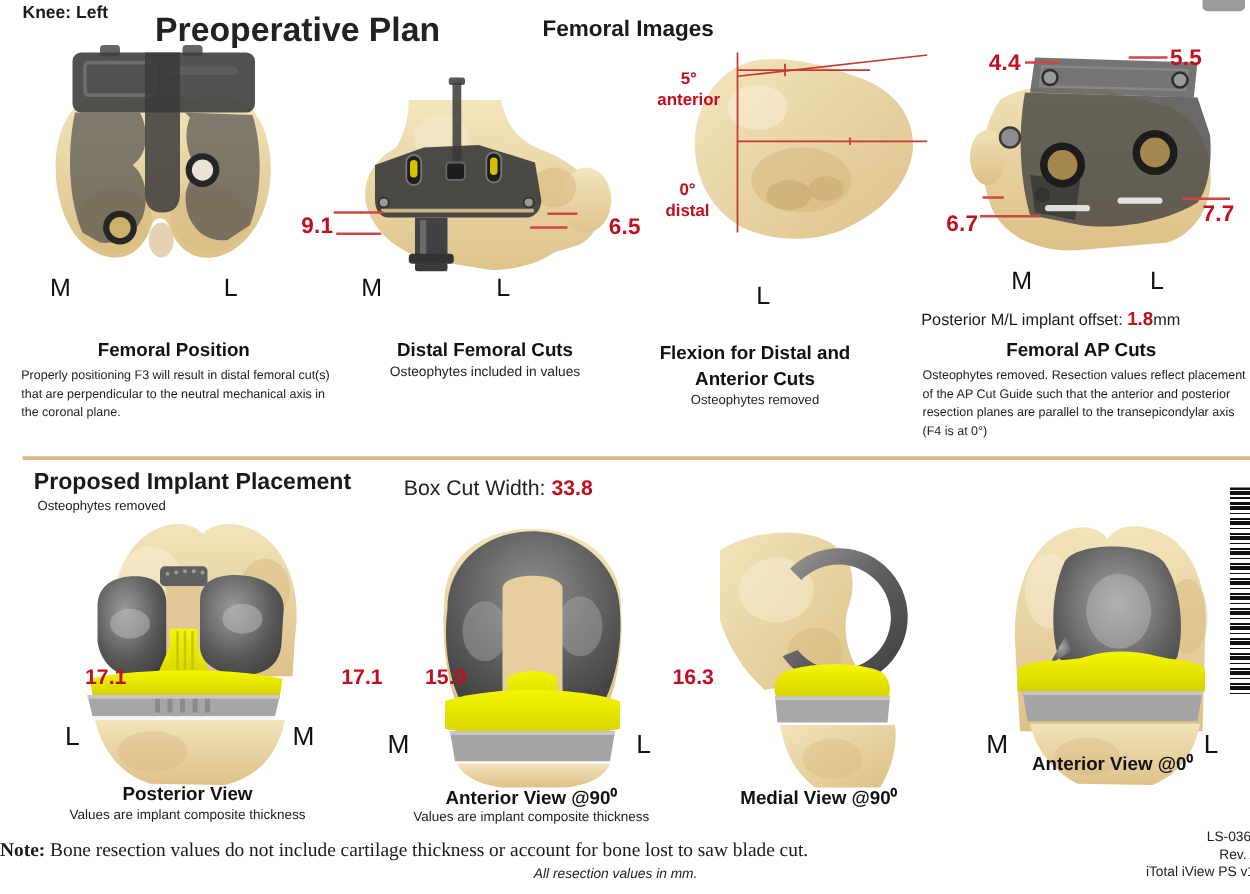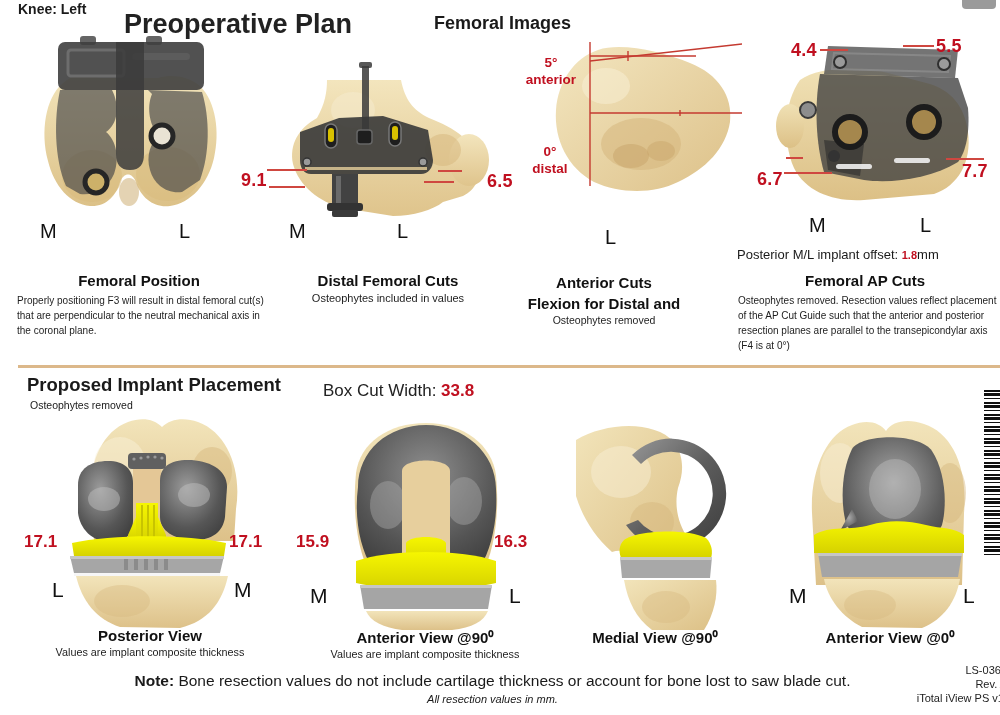--- a/index.html
+++ b/index.html
@@ -4,21 +4,21 @@
 <style>
   * { margin:0; padding:0; box-sizing:border-box; }
   html,body { width:1000px; height:715px; }
   body { font-family:"Liberation Sans", sans-serif; background:#ffffff; position:relative; overflow:hidden; color:#1a1a1a; }
   .abs { position:absolute; }
   .red { color:var(--red,#c01020); font-weight:bold; }
   .rline { position:absolute; height:1.5px; background:#cf4740; }
   .ml { font-size:20px; color:#111; }
   .ml2 { font-size:21px; color:#111; }
   .val { font-size:18px; letter-spacing:.2px; }
-  .val2 { font-size:17px; }
+  .val2 { font-size:17px;margin-left:44px; }
   .cap { font-weight:bold; font-size:15px; text-align:center; color:#111; }
   .sub { font-size:11px; text-align:center; color:#1d1d1d; }
   .desc { font-size:10px; line-height:1.5; color:#1d1d1d; }
   .divider { position:absolute; left:18px; top:365px; width:982px; height:2.5px; background:#dcb88a; }
   .barcode { position:absolute; left:984px; top:390px; width:16px; height:168px;
     background:repeating-linear-gradient(180deg,#101010 0px,#101010 2px,#fff 2px,#fff 3px,#101010 3px,#101010 6px,#fff 6px,#fff 8px,#101010 8px,#101010 9px,#fff 9px,#fff 12px); }
   .smudge { position:absolute; left:962px; top:0; width:34px; height:9px; background:#6f6f6f; opacity:.7; border-radius:0 0 4px 4px; }
   .docinfo { position:absolute; right:-7px; top:663px; width:220px; text-align:right; font-size:11px; line-height:14px; color:#222; }
   svg { display:block; }
 </style>
@@ -121,22 +121,22 @@
   <div class="abs red" style="left:516px;top:54px;width:70px;text-align:center;font-size:13.5px;line-height:17px;">
     <div>5°</div>
     <div>anterior</div>
   </div>
   <div class="abs red" style="left:518px;top:143px;width:64px;text-align:center;font-size:13.5px;line-height:17px;">
     <div>0°</div>
     <div>distal</div>
   </div>
   <div class="abs ml" style="left:605px;top:226px;">L</div>
   <div class="abs cap" style="left:504px;top:272px;width:200px;line-height:21px;">
+    <div>Flexion for Distal and</div>
     <div>Anterior Cuts</div>
-    <div>Flexion for Distal and</div>
   </div>
   <div class="abs sub" style="left:504px;top:314px;width:200px;font-size:10.5px;">Osteophytes removed</div>
 
   <svg class="abs" style="left:772px;top:44px;" width="216" height="162" viewBox="0 0 216 162">
     <defs>
       <linearGradient id="bone4" x1="0" y1="0" x2="0" y2="1">
         <stop offset="0" stop-color="#f0e1b5"></stop>
           <stop offset="1" stop-color="#dcc086"></stop>
       </linearGradient>
     </defs>
@@ -161,21 +161,21 @@
   <div class="abs red val" style="left:962px;top:161px;">7.7</div>
   <div class="rline" style="left:820px;top:49px;width:28px;"></div>
   <div class="rline" style="left:903px;top:45px;width:31px;"></div>
   <div class="rline" style="left:786px;top:157px;width:17px;"></div>
   <div class="rline" style="left:784px;top:172px;width:48px;"></div>
   <div class="rline" style="left:946px;top:158px;width:38px;"></div>
   <div class="abs ml" style="left:809px;top:214px;">M</div>
   <div class="abs ml" style="left:920px;top:214px;">L</div>
   <div class="abs" style="left:737px;top:247px;font-size:13px;">
     <span>Posterior M/L implant offset:</span>
-    <span class="red" style="font-size:11px;">1.8</span><span>mm</span>
+    <span class="red" style="font-size:15px;">1.8</span><span>mm</span>
   </div>
   <div class="abs cap" style="left:770px;top:272px;width:190px;">Femoral AP Cuts</div>
   <div class="abs desc" style="left:738px;top:293px;width:262px;">Osteophytes removed. Resection values reflect placement of the AP Cut Guide such that the anterior and posterior resection planes are parallel to the transepicondylar axis (F4 is at 0°)</div>
 
   <div class="divider"></div>
 
   <div class="abs" style="left:27px;top:374px;font-size:18.5px;font-weight:bold;">Proposed Implant Placement</div>
   <div class="abs" style="left:30px;top:399px;font-size:10.5px;">Osteophytes removed</div>
   <div class="abs" style="left:323px;top:381px;font-size:17px;color:#222;">
     <span>Box Cut Width:</span>
@@ -322,25 +322,25 @@
     <path d="M52,96 L40,118 L58,108 Z" fill="url(#met8)"></path>
     <ellipse cx="95" cy="76" rx="26" ry="30" fill="#bdbdbd" opacity=".45"></ellipse>
     <path d="M14,122 C30,112 50,118 70,112 C90,106 110,108 126,112 C142,116 154,114 164,122 L164,140 L14,140 Z" fill="url(#yel8)"></path>
     <path d="M18,140 L162,140 L158,164 L22,164 Z" fill="#a5a5a5"></path>
     <rect x="18" y="140" width="144" height="3" fill="#c6c6c6"></rect>
     <path d="M24,166 C28,186 42,204 62,214 L122,215 C144,206 156,188 160,166 Z" fill="url(#bone8)"></path>
     <ellipse cx="70" cy="192" rx="26" ry="15" fill="#d8ba80" opacity=".4"></ellipse>
   </svg>
   <div class="abs ml2" style="left:789px;top:584px;">M</div>
   <div class="abs ml2" style="left:963px;top:584px;">L</div>
-  <div class="abs cap" style="left:800px;top:627px;width:180px;">Anterior View @0⁰</div>
+  <div class="abs cap" style="left:800px;top:600px;width:180px;">Anterior View @0⁰</div>
 
   <div class="barcode"></div>
 
-  <div class="abs" style="left:0;top:672px;width:985px;text-align:center;font-size:15.5px;">
+  <div class="abs" style="left:0;top:672px;width:985px;text-align:left;font-size:15.5px;font-family:Liberation Serif, serif;">
     <span style="font-weight:bold;">Note:</span><span> Bone resection values do not include cartilage thickness or account for bone lost to saw blade cut.</span>
   </div>
   <div class="abs" style="left:0;top:693px;width:985px;text-align:center;font-size:11px;font-style:italic;">All resection values in mm.</div>
   <div class="docinfo">
     <div>LS-0367</div>
     <div>Rev. A</div>
     <div>iTotal iView PS v1.</div>
   </div>
 
 </div>

